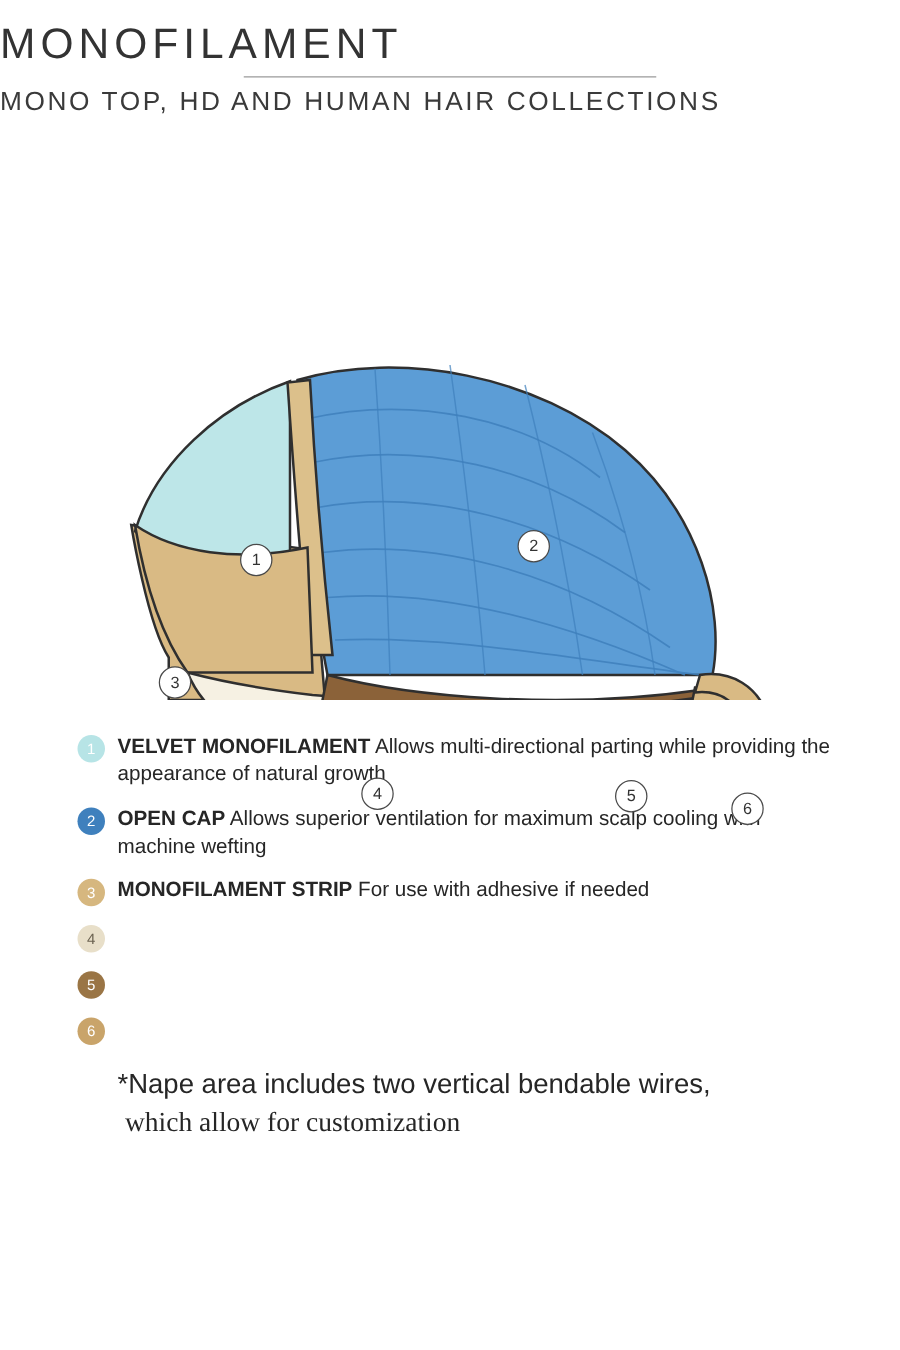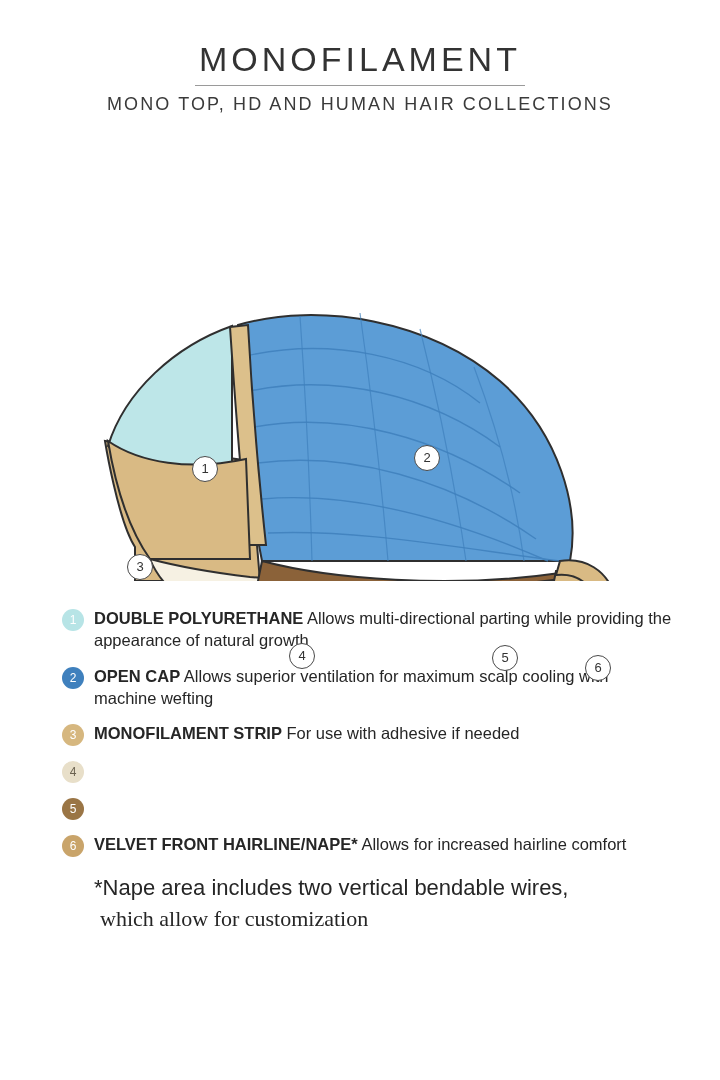--- a/index.html
+++ b/index.html
@@ -17,39 +17,39 @@
   }
   .page {
     width: 720px;
     height: 1080px;
     position: relative;
     box-sizing: border-box;
   }
 
   
   .header {
-    padding-top: 40px;
-    text-align: center;
+    padding-top: 16px;
+    text-align: left;
   }
   .title {
     font-size: 34px;
     letter-spacing: 4px;
     font-weight: 400;
     color: #333333;
     margin: 0 0 6px 0;
     font-family: "Liberation Sans", sans-serif;
   }
   .rule {
     width: 330px;
     height: 1px;
     background: #9a9a9a;
     margin: 0 auto 8px auto;
   }
   .subtitle {
-    font-size: 18px;
+    font-size: 21px;
     letter-spacing: 2.1px;
     color: #3a3a3a;
     margin: 0;
   }
 
   
   .illustration {
     position: relative;
     width: 720px;
     height: 440px;
@@ -182,21 +182,21 @@
     <div class="callout" style="left:289px; top:502px;">4</div>
     <div class="callout" style="left:492px; top:504px;">5</div>
     <div class="callout" style="left:585px; top:514px;">6</div>
   </div>
 
   <div class="legend">
 
     <div class="legend-row">
       <div class="badge" style="background:#b7e4e6;">1</div>
       <div class="legend-text">
-        <span class="lead">DOUBLE POLYURETHANE</span><span> Allows multi-directional parting while providing the appearance of natural growth</span>
+        <span class="lead">VELVET MONOFILAMENT</span><span> Allows multi-directional parting while providing the appearance of natural growth</span>
       </div>
     </div>
 
     <div class="legend-row">
       <div class="badge" style="background:#3f80bd;">2</div>
       <div class="legend-text">
         <span class="lead">OPEN CAP</span><span> Allows superior ventilation for maximum scalp cooling with machine wefting</span>
       </div>
     </div>
 
@@ -210,23 +210,20 @@
     <div class="legend-row">
       <div class="badge" style="background:#e8dfc9; color:#6b6250;">4</div>
     </div>
 
     <div class="legend-row">
       <div class="badge" style="background:#9a7545;">5</div>
     </div>
 
     <div class="legend-row">
       <div class="badge" style="background:#c9a46a;">6</div>
-      <div class="legend-text">
-        <span class="lead">VELVET FRONT HAIRLINE/NAPE*</span><span> Allows for increased hairline comfort</span>
-      </div>
     </div>
 
     <div class="footnote">
       <div>*Nape area includes two vertical bendable wires,</div>
       <div class="l2">which allow for customization</div>
     </div>
   </div>
 
 </div>
 

